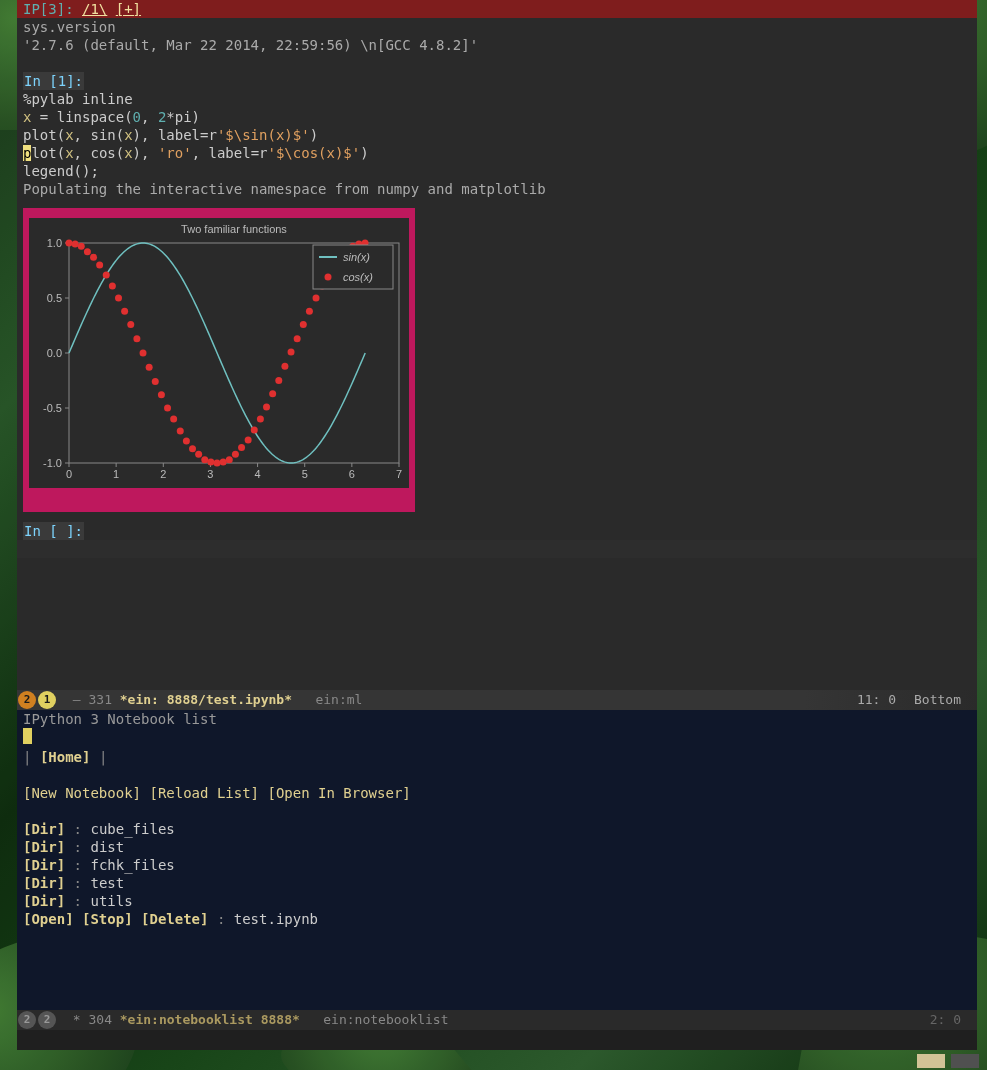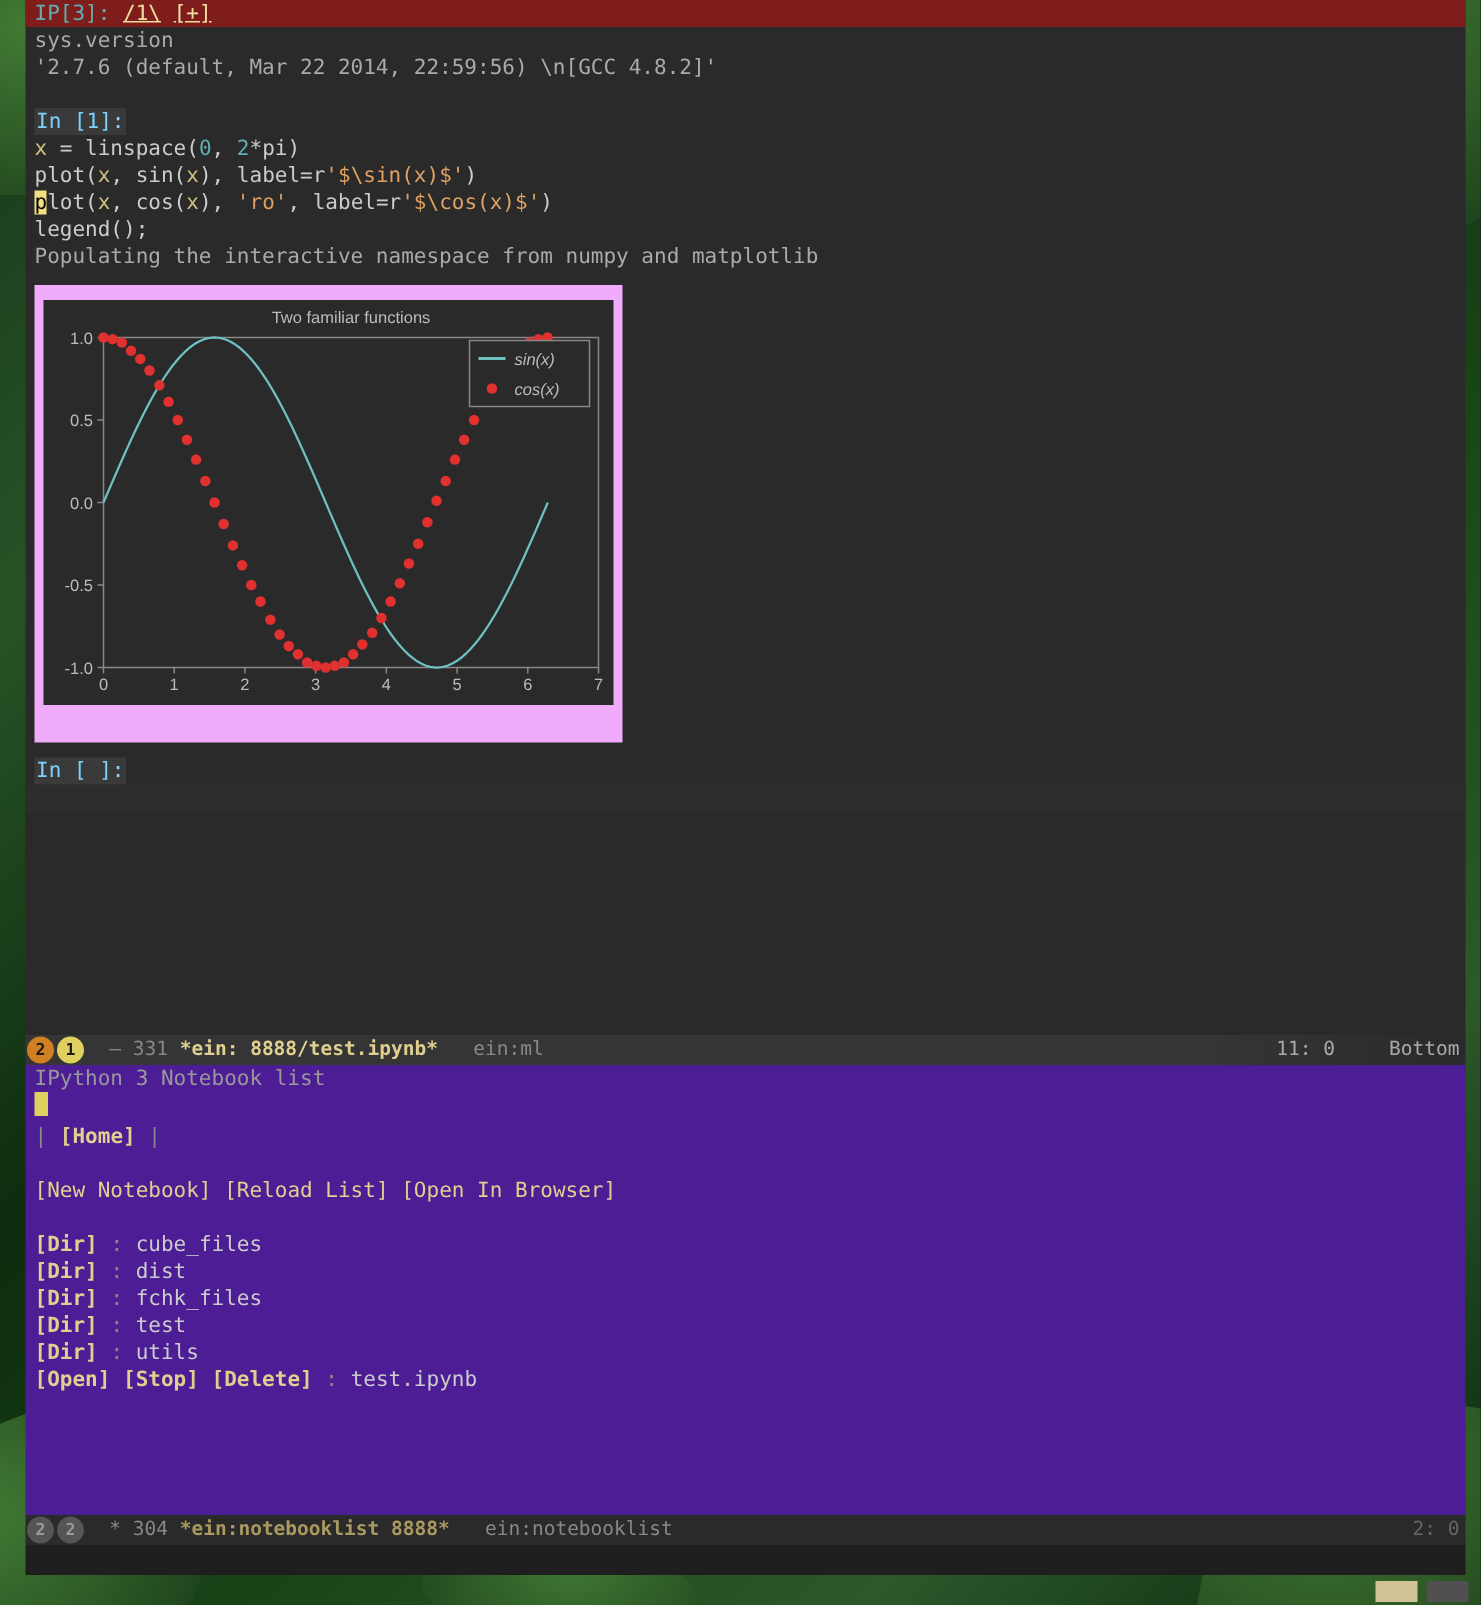--- a/index.html
+++ b/index.html
@@ -39,42 +39,42 @@
 .topbar .tab { color: #f0e0a0; text-decoration: underline; }
 .codearea { padding: 0 6px; }
 .outline { color: #aaa; }
 .code-text { color: #ccc; }
 .str { color: #d08050; }
 .str2 { color: #e0a060; }
 .var { color: #d0c080; }
 .num { color: #5fafaf; }
 .promptIn { background: #3a3a3a; color: #7dd3fc; display: inline-block; padding: 0 1px; }
 .cursor { background: #f0e080; color: #000; }
-.chart-holder { background: #f0abfc; padding: 10px 6px 20px 6px; display: inline-block; text-decoration: underline; }
+.chart-holder { background: #be185d; padding: 10px 6px 20px 6px; display: inline-block; text-decoration: underline; }
 svg.chart { background: #2a2a2a; }
 .chart text { font-family: sans-serif; font-size: 11px; fill: #bbb; }
 .modeline {
   display: flex; align-items: center;
   height: 20px;
   font-size: 13px;
   position: relative;
 }
 .modeline.active { background: linear-gradient(to right, #353535 0%, #353535 82%, #2a2a2a 100%); }
 .modeline.inactive { background: #2a2a2a; color: #666; }
 .ml-badge { display: inline-flex; align-items: center; justify-content: center; width: 18px; height: 18px; border-radius: 50%; font-weight: bold; font-size: 11px; margin: 0 1px; }
 .ml-badge.orange { background: #d08020; color: #1a1a1a; }
 .ml-badge.yellow { background: #e0d060; color: #1a1a1a; }
 .ml-badge.grey { background: #555; color: #999; }
 .ml-sep { color: #444; margin: 0 4px; }
 .ml-num { color: #888; }
 .ml-file { color: #e0d090; font-weight: bold; }
 .ml-mode { color: #888; }
-.ml-right { position: absolute; right: 4px; color: #aaa; display: flex; gap: 36px; }
+.ml-right { position: absolute; right: 16px; color: #aaa; display: flex; gap: 18px; }
 .pane2 {
-  background: #4c1d95;
+  background: #0f172a;
   min-height: 300px;
   padding: 0 6px;
 }
 .pane2 .title { color: #999; }
 .pane2-cursor { display: inline-block; width: 9px; height: 16px; background: #e0d060; }
 .link { color: #e0d090; font-weight: bold; }
 .sep { color: #888; }
 .btn { color: #e0d090; font-weight: normal; }
 .diritem { color: #ccc; }
 .dirlabel { color: #e0d090; font-weight: bold; }
@@ -105,20 +105,21 @@
       <span class="tab">/1\</span>
       <span> </span>
       <span class="tab">[+]</span>
     </div>
 
     <div class="codearea">
       <div class="outline">sys.version</div>
       <div class="outline">'2.7.6 (default, Mar 22 2014, 22:59:56) \n[GCC 4.8.2]'</div>
       <div style="height:18px"></div>
       <div><span class="promptIn">In [1]:</span></div>
+      <div class="code-text">%pylab inline</div>
       <div class="code-text"><span class="var">x</span><span> = linspace(</span><span class="num">0</span><span>, </span><span class="num">2</span><span>*pi)</span></div>
       <div class="code-text"><span>plot(</span><span class="var">x</span><span>, sin(</span><span class="var">x</span><span>), label=r</span><span class="str2">'$\sin(x)$'</span><span>)</span></div>
       <div class="code-text"><span class="cursor">p</span><span>lot(</span><span class="var">x</span><span>, cos(</span><span class="var">x</span><span>), </span><span class="str2">'ro'</span><span>, label=r</span><span class="str2">'$\cos(x)$'</span><span>)</span></div>
       <div class="code-text">legend();</div>
       <div class="outline">Populating the interactive namespace from numpy and matplotlib</div>
       <div style="height:10px"></div>
 
       
       <div class="chart-holder">
         <svg class="chart" id="chart" width="380" height="270">

